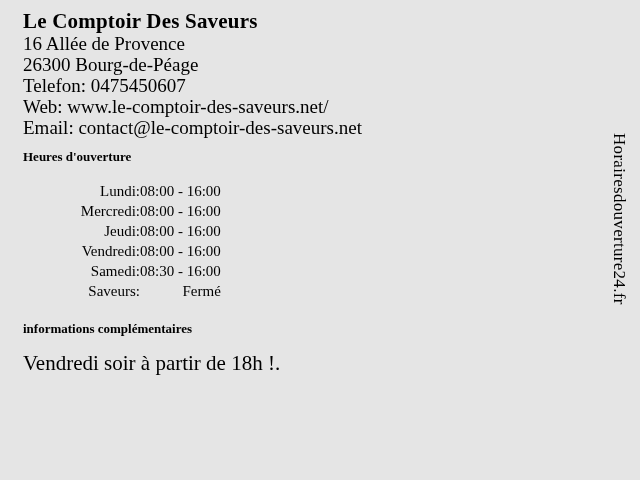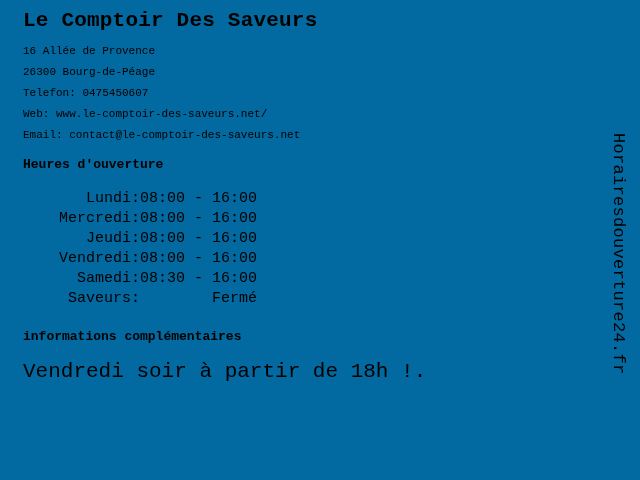--- a/index.html
+++ b/index.html
@@ -1,40 +1,40 @@
 <!DOCTYPE html>
 <html><head>
 <meta charset="utf-8">
 <style>
   html, body { margin: 0; padding: 0; }
   .page {
     position: relative;
     width: 640px;
     height: 480px;
-    background: #0369a1;
+    background: #e5e5e5;
     color: #000000;
-    font-family: Liberation Mono, monospace;
+    font-family: Liberation Serif, serif;
     overflow: hidden;
   }
   .content {
     position: absolute;
     top: 0;
     left: 23px;
   }
   .title {
     margin: 0;
     padding-top: 9px;
     font-size: 21px;
     line-height: 24px;
     font-weight: bold;
     letter-spacing: 0.2px;
   }
   .address {
-    margin-top: 8px;
-    font-size: 11px;
+    margin-top: 0;
+    font-size: 19px;
     line-height: 21px;
   }
   .section-heading {
     margin: 0;
     font-size: 13px;
     line-height: 21px;
     font-weight: bold;
   }
   .hours-heading { margin-top: 8px; }
   .hours-table {

